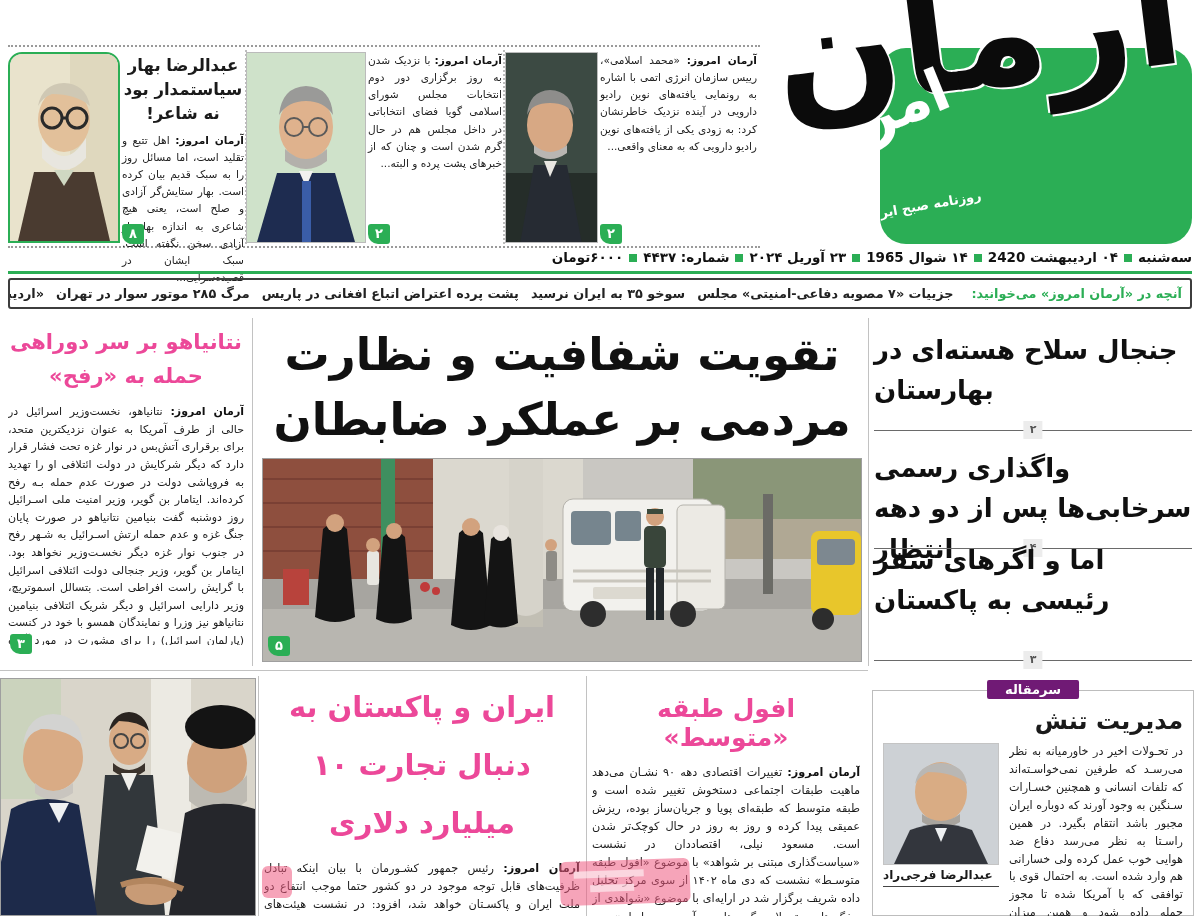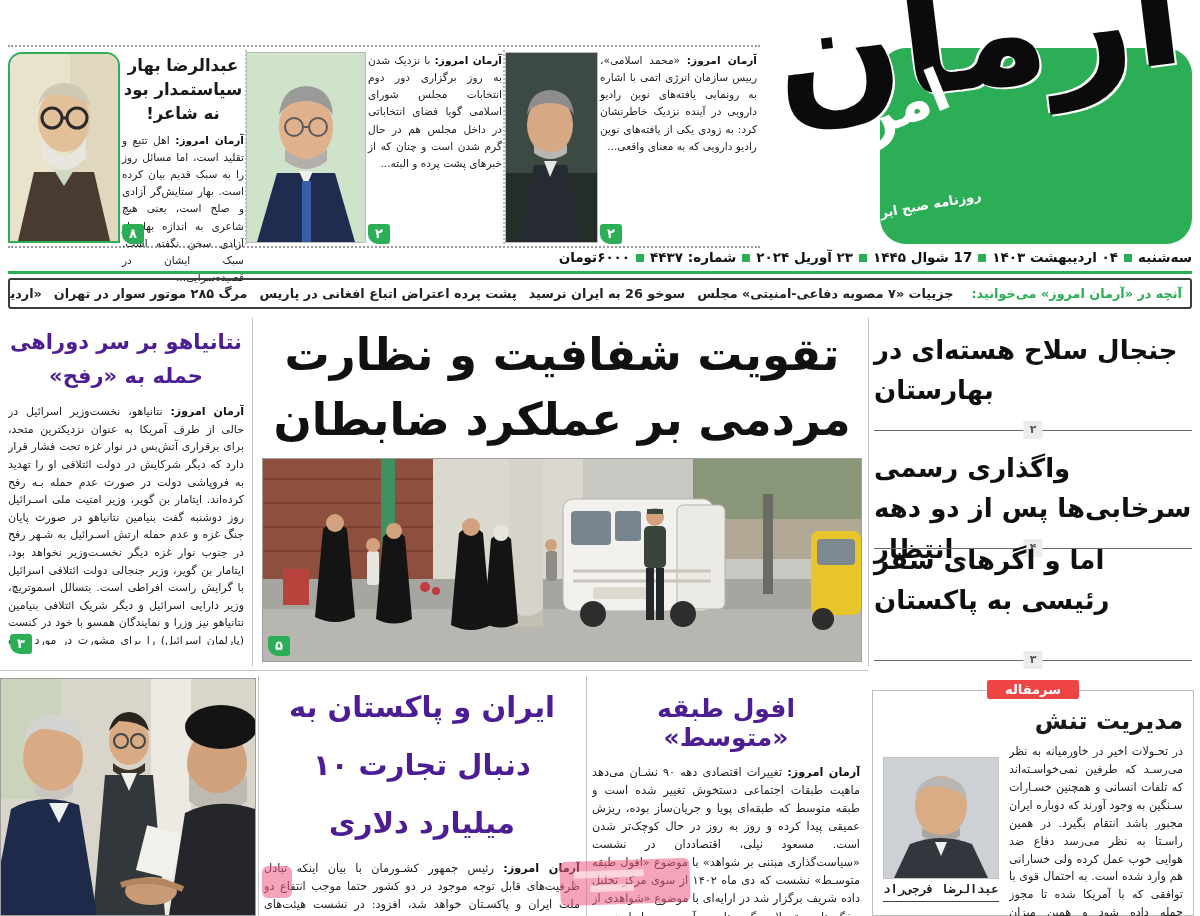--- a/index.html
+++ b/index.html
@@ -36,28 +36,28 @@
   .hline{position:absolute;border-top:1px solid #c2c2c2;}
   .main-headline{position:absolute;left:262px;width:600px;top:322px;height:132px;
                  font-size:45px;font-weight:bold;text-align:center;line-height:1.45;letter-spacing:-1px;color:#111;}
   .main-photo{position:absolute;left:262px;width:600px;top:458px;height:204px;border:1px solid #9f9f9f;
               box-sizing:border-box;background:#c9c7c2;}
   .rh-block{position:absolute;left:874px;width:318px;text-align:left;font-weight:bold;color:#101010;}
   .rh-title{font-size:26px;line-height:1.55;}
   .hl-rule{position:absolute;left:874px;width:318px;border-top:1px solid #6a6a6a;}
   .hl-rule .pg{position:absolute;top:-10px;right:50%;transform:translateX(50%);background:#ececec;
                color:#555;font-size:11px;font-weight:bold;padding:1px 6px;line-height:16px;}
-  .art-title{font-weight:bold;text-align:center;color:#4c1d95;}
+  .art-title{font-weight:bold;text-align:center;color:#ec4899;}
   .art-body{font-size:11.3px;line-height:1.6;text-align:justify;color:#1c1c1c;overflow:hidden;}
   
-  .ed-tag{position:absolute;left:50%;transform:translateX(-50%);top:-11px;background:#ef4444;color:#fff;
+  .ed-tag{position:absolute;left:50%;transform:translateX(-50%);top:-11px;background:#701a75;color:#fff;
           font-size:13px;font-weight:bold;padding:2px 18px;border-radius:2px;}
   .ed-box{position:absolute;left:872px;width:322px;top:690px;height:226px;border:1px solid #bdbdbd;box-sizing:border-box;padding:14px 10px 0;}
   .ed-title{font-size:24px;font-weight:bold;text-align:right;margin:2px 0 8px;}
-  .ed-photo{float:left;width:116px;margin:14px 10px 0 0;text-align:center;font-family:Liberation Mono, monospace;}
+  .ed-photo{float:left;width:116px;margin:0 10px 0 0;text-align:left;}
   .ed-photo .name{font-size:12px;font-weight:bold;border-bottom:1px solid #444;padding:3px 0 4px;}
   .wm{position:absolute;background:rgba(238,90,128,0.55);border-radius:6px;}
   .wm i{position:absolute;background:rgba(255,255,255,0.55);display:block;}
   svg{display:block;}
 </style>
 </head>
 <body>
 
 <div id="page">
 
@@ -120,30 +120,30 @@
       <ellipse cx="54" cy="66" rx="26" ry="32" fill="#e2c09a"></ellipse>
       <path d="M28 52 Q32 30 54 29 Q76 30 80 52 Q66 40 42 40 Q32 44 28 52Z" fill="#cfc8b4"></path>
       <path d="M32 84 Q54 120 76 84 L76 104 Q54 128 32 104Z" fill="#e8e6df"></path>
       <circle cx="42" cy="64" r="10" fill="none" stroke="#2a2a2a" stroke-width="3"></circle>
       <circle cx="67" cy="64" r="10" fill="none" stroke="#2a2a2a" stroke-width="3"></circle>
       <line x1="52" y1="64" x2="57" y2="64" stroke="#2a2a2a" stroke-width="3"></line>
     </svg>
   </div>
 
   <div class="dateline">
-    <span>سه‌شنبه</span><span class="sq"></span><span>۰۴ اردیبهشت ۱۴۰۳</span><span class="sq"></span><span>17 شوال ۱۴۴۵</span><span class="sq"></span><span>۲۳ آوریل ۲۰۲۴</span><span class="sq"></span><span>شماره: ۴۴۳۷</span><span class="sq"></span><span>۶۰۰۰تومان</span>
+    <span>سه‌شنبه</span><span class="sq"></span><span>۰۴ اردیبهشت 2420</span><span class="sq"></span><span>۱۴ شوال 1965</span><span class="sq"></span><span>۲۳ آوریل ۲۰۲۴</span><span class="sq"></span><span>شماره: ۴۴۳۷</span><span class="sq"></span><span>۶۰۰۰تومان</span>
   </div>
   <div class="green-rule"></div>
 
   <div class="readbox">
     <span class="lbl">آنچه در «آرمان امروز» می‌خوانید:</span>
     <span class="sq"></span>
       <span>جزییات «۷ مصوبه دفاعی-امنیتی» مجلس</span>
     <span class="sq"></span>
-      <span>سوخو 26 به ایران نرسید</span>
+      <span>سوخو ۳۵ به ایران نرسید</span>
     <span class="sq"></span>
       <span>پشت پرده اعتراض اتباع افغانی در پاریس</span>
     <span class="sq"></span>
       <span>مرگ ۲۸۵ موتور سوار در تهران</span>
     <span class="sq"></span>
       <span>«اردیبهشت» ماه رویایی ایلام</span>
     <span class="sq"></span>
   </div>
 
   <div class="vline" style="left:252px;top:318px;height:348px;"></div>

